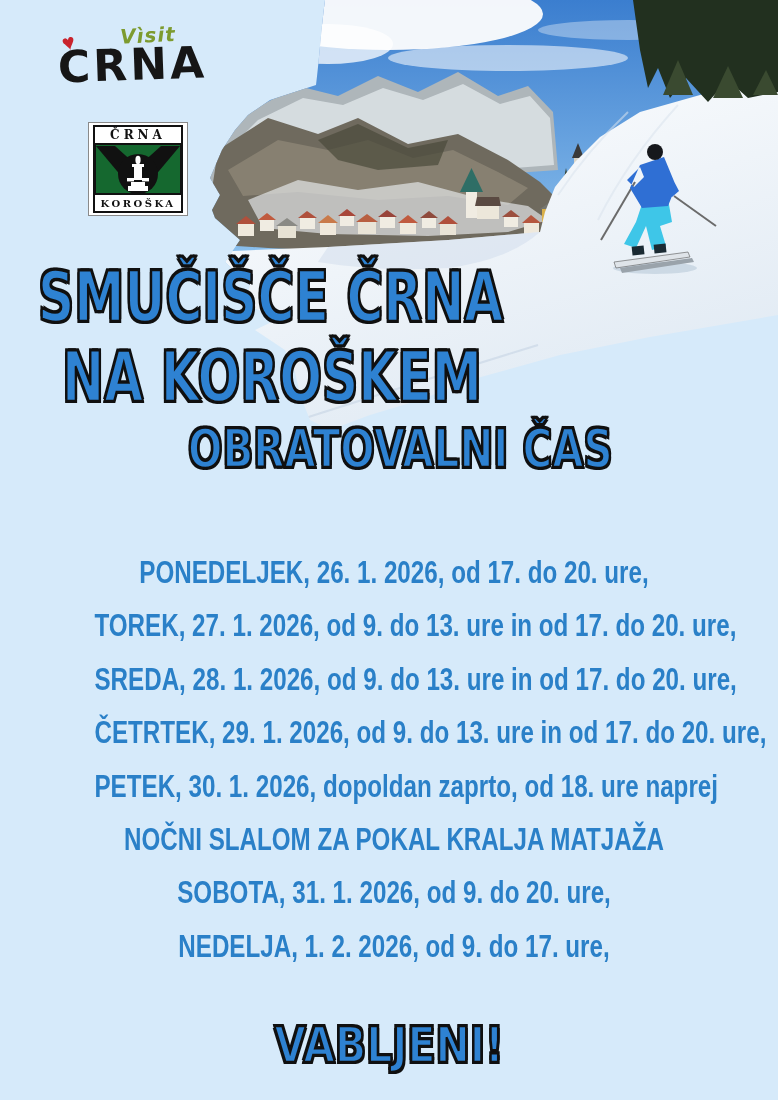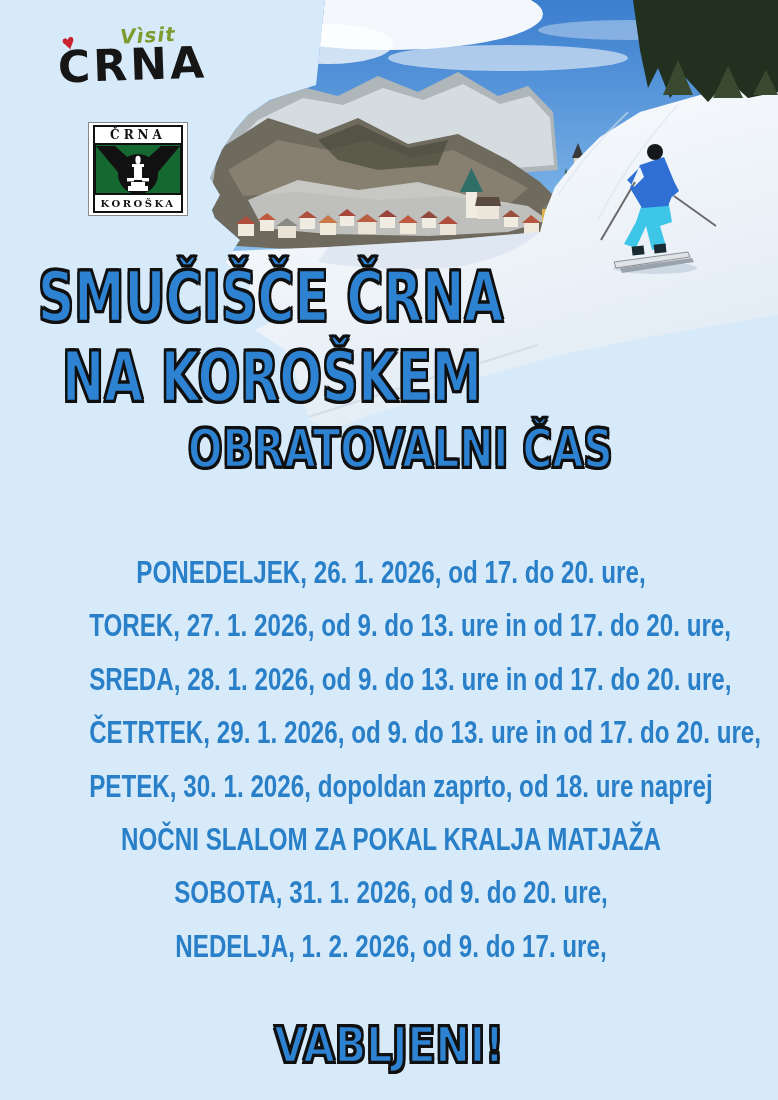--- a/index.html
+++ b/index.html
@@ -32,21 +32,21 @@
     position:absolute;white-space:nowrap;
     font-family:"DejaVu Sans",sans-serif;font-weight:800;color:#2e82d2;
     -webkit-text-stroke:2.5px #101010;
     text-shadow:2px 2px 0 #101010,-2px 2px 0 #101010,2px -2px 0 #101010,-2px -2px 0 #101010;
     transform-origin:left top;line-height:1;
   }
   .title-1{left:38px;top:262px;font-size:70px;transform:scaleX(0.72);}
   .title-2{left:62px;top:342px;font-size:70px;transform:scaleX(0.72);}
   .title-3{left:188px;top:422px;font-size:54px;transform:scaleX(0.75);}
   
-  .schedule{position:absolute;left:4px;right:0;top:546px;}
+  .schedule{position:absolute;left:10px;right:0;top:546px;}
   .schedule-line{
     height:53.4px;line-height:53.4px;text-align:center;white-space:nowrap;
     font-family:"Liberation Sans",sans-serif;font-weight:bold;
     font-size:31px;color:#2a80c8;letter-spacing:0px;
     transform:scaleX(0.78);
   }
   
   .closing-line{
     position:absolute;left:0;right:0;top:1020px;text-align:center;white-space:nowrap;
     font-family:"DejaVu Sans",sans-serif;font-weight:800;font-size:50px;line-height:1;

